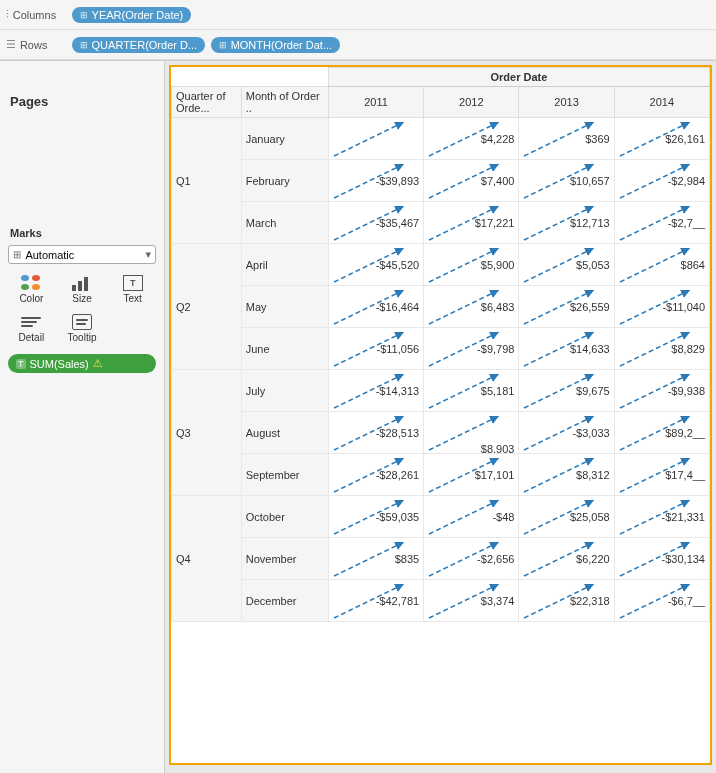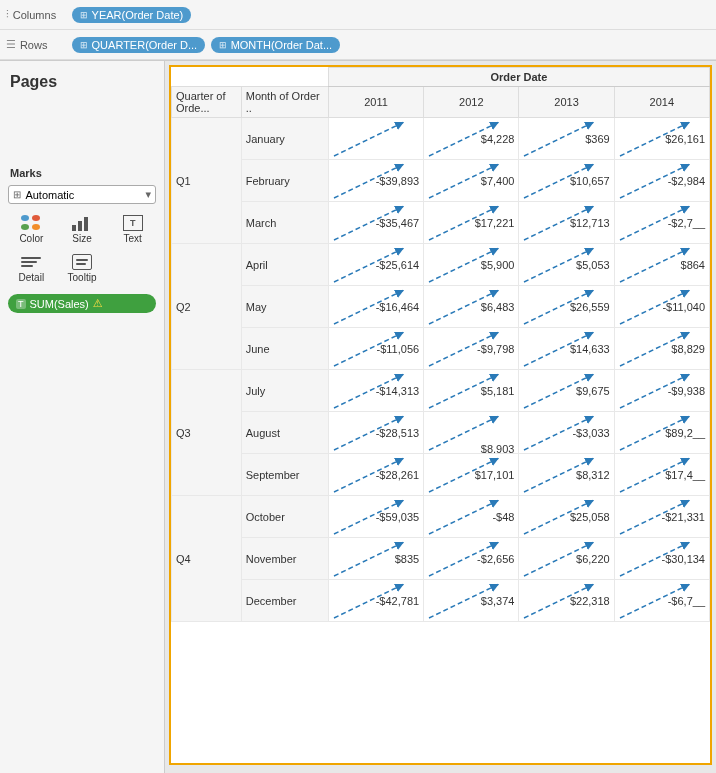--- a/index.html
+++ b/index.html
@@ -62,35 +62,37 @@
     
     .sidebar {
       width: 165px;
       background: #f5f5f5;
       border-right: 1px solid #ccc;
       padding: 8px 0;
       flex-shrink: 0;
       overflow-y: auto;
     }
     .sidebar-section-title {
-      font-size: 16px;
+      font-size: 13px;
       color: #333;
       font-weight: bold;
       padding: 4px 10px 8px;
+      margin-top: 21px;
     }
 
     
     .marks-section {
       padding: 0 8px;
     }
     .marks-title {
       font-size: 11px;
       font-weight: bold;
       color: #333;
       padding: 8px 2px 6px;
+      margin-top: 42px;
     }
     .marks-dropdown {
       display: flex;
       align-items: center;
       border: 1px solid #aaa;
       border-radius: 3px;
       background: white;
       padding: 2px 4px;
       font-size: 11px;
       margin-bottom: 8px;
@@ -568,21 +570,21 @@
               <td class="col-month">April</td>
               <td class="col-value arrow-cell" style="position: relative; height: 42px;">
                 <svg class="arrow-svg" style="position: absolute; top: 0px; left: 0px; width: 100%; height: 100%; pointer-events: none;">
                   <line x1="5" y1="38" x2="75" y2="4" stroke="#2a7ab8" stroke-width="1.5" stroke-dasharray="5,3" marker-end="url(#arrow-1-0-0)"></line>
                   <defs>
                     <marker id="arrow-1-0-0" markerWidth="8" markerHeight="8" refX="6" refY="3" orient="auto">
                       <path d="M0,0 L0,6 L6,3 z" fill="#2a7ab8"></path>
                     </marker>
                   </defs>
                 </svg>
-                <span class="value-text" style="position: absolute; right: 4px; top: 50%; transform: translateY(-50%); z-index: 2; font-size: 11px;">-$25,614</span>
+                <span class="value-text" style="position: absolute; right: 4px; top: 50%; transform: translateY(-50%); z-index: 2; font-size: 11px;">-$45,520</span>
               </td>
               <td class="col-value arrow-cell" style="position: relative; height: 42px;">
                 <svg class="arrow-svg" style="position: absolute; top: 0px; left: 0px; width: 100%; height: 100%; pointer-events: none;">
                   <line x1="5" y1="38" x2="75" y2="4" stroke="#2a7ab8" stroke-width="1.5" stroke-dasharray="5,3" marker-end="url(#arrow-1-0-1)"></line>
                   <defs>
                     <marker id="arrow-1-0-1" markerWidth="8" markerHeight="8" refX="6" refY="3" orient="auto">
                       <path d="M0,0 L0,6 L6,3 z" fill="#2a7ab8"></path>
                     </marker>
                   </defs>
                 </svg>

